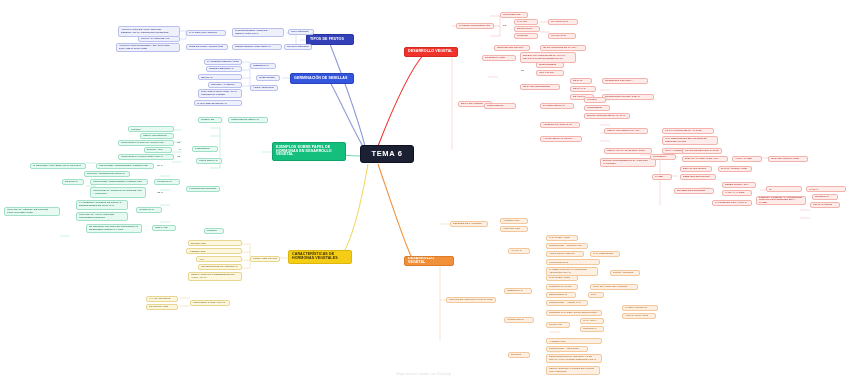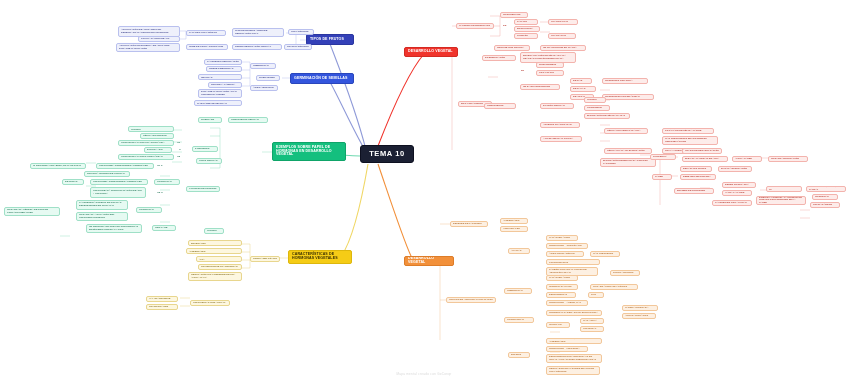--- a/index.html
+++ b/index.html
@@ -208,21 +208,21 @@
       <path d="M550 332 L 560 332"></path>
       <path d="M520 355 L 530 355"></path>
       <path d="M550 342 L 560 342"></path>
         <path d="M550 352 L 560 352"></path>
       <path d="M550 362 L 560 362"></path>
         <path d="M550 372 L 560 372"></path>
     </g>
   </svg>
 
   <div class="node n-center" style="left:360px; top:145px; width:54px; height:18px;">
-    <span>TEMA 10</span>
+    <span>TEMA 6</span>
   </div>
 
   <div class="node main-chip chip-blue" style="left:306px; top:34px; width:48px; height:11px;">
     <span>TIPOS DE FRUTOS</span>
   </div>
 
   <div class="node main-chip chip-blue2" style="left:290px; top:73px; width:64px; height:11px;">
     <span>GERMINACIÓN DE SEMILLAS</span>
   </div>
 

